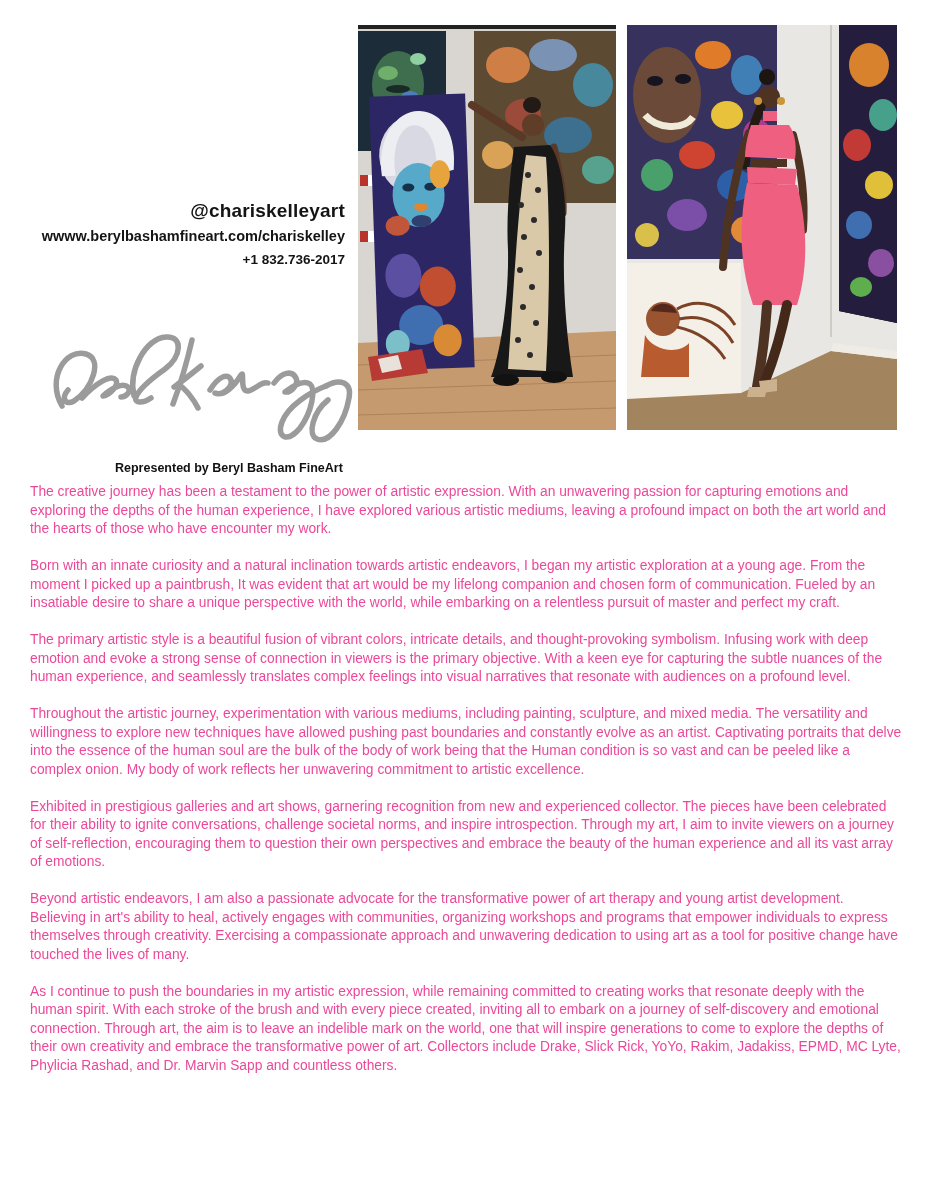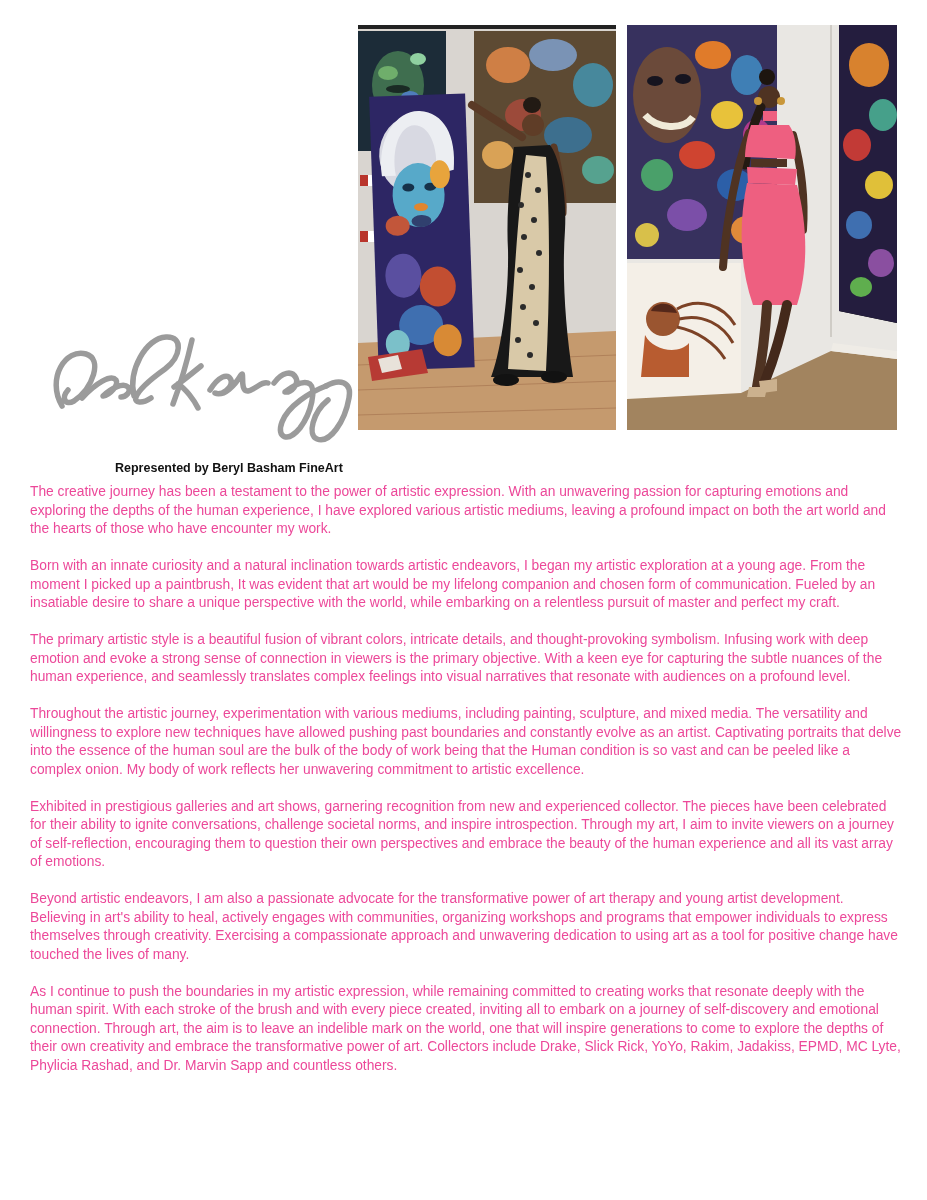--- a/index.html
+++ b/index.html
@@ -34,20 +34,25 @@
     position:absolute;left:30px;top:483px;width:872px;
     color:#ec4899;font-size:13.8px;line-height:18.5px;
   }
   .bio p{margin:0 0 18.5px 0;}
 </style>
 </head>
 <body>
 
 <div class="page">
 
+  <div class="contact">
+    <div class="handle">@chariskelleyart</div>
+    <div class="website">wwww.berylbashamfineart.com/chariskelley</div>
+    <div class="phone">+1 832.736-2017</div>
+  </div>
 
   <div class="signature-wrap" aria-label="Charis Kelley">
     <svg viewBox="0 0 334 122">
       <g fill="none" stroke="#9b9b9b" stroke-width="5.5" stroke-linecap="round" stroke-linejoin="round">
 
         <path d="M 34,80 C 18,52 38,22 58,28 C 75,33 65,62 46,75 C 37,80 33,72 40,64"></path>
 
         <path d="M 54,72 C 68,57 83,48 88,54 C 91,59 82,69 75,70 C 84,62 95,56 100,61 C 104,65 98,71 93,71"></path>
 
         <path d="M 106,70 C 100,44 118,12 138,11 C 156,10 153,31 137,43 C 123,53 111,63 108,71 C 106,77 114,78 123,72"></path>

